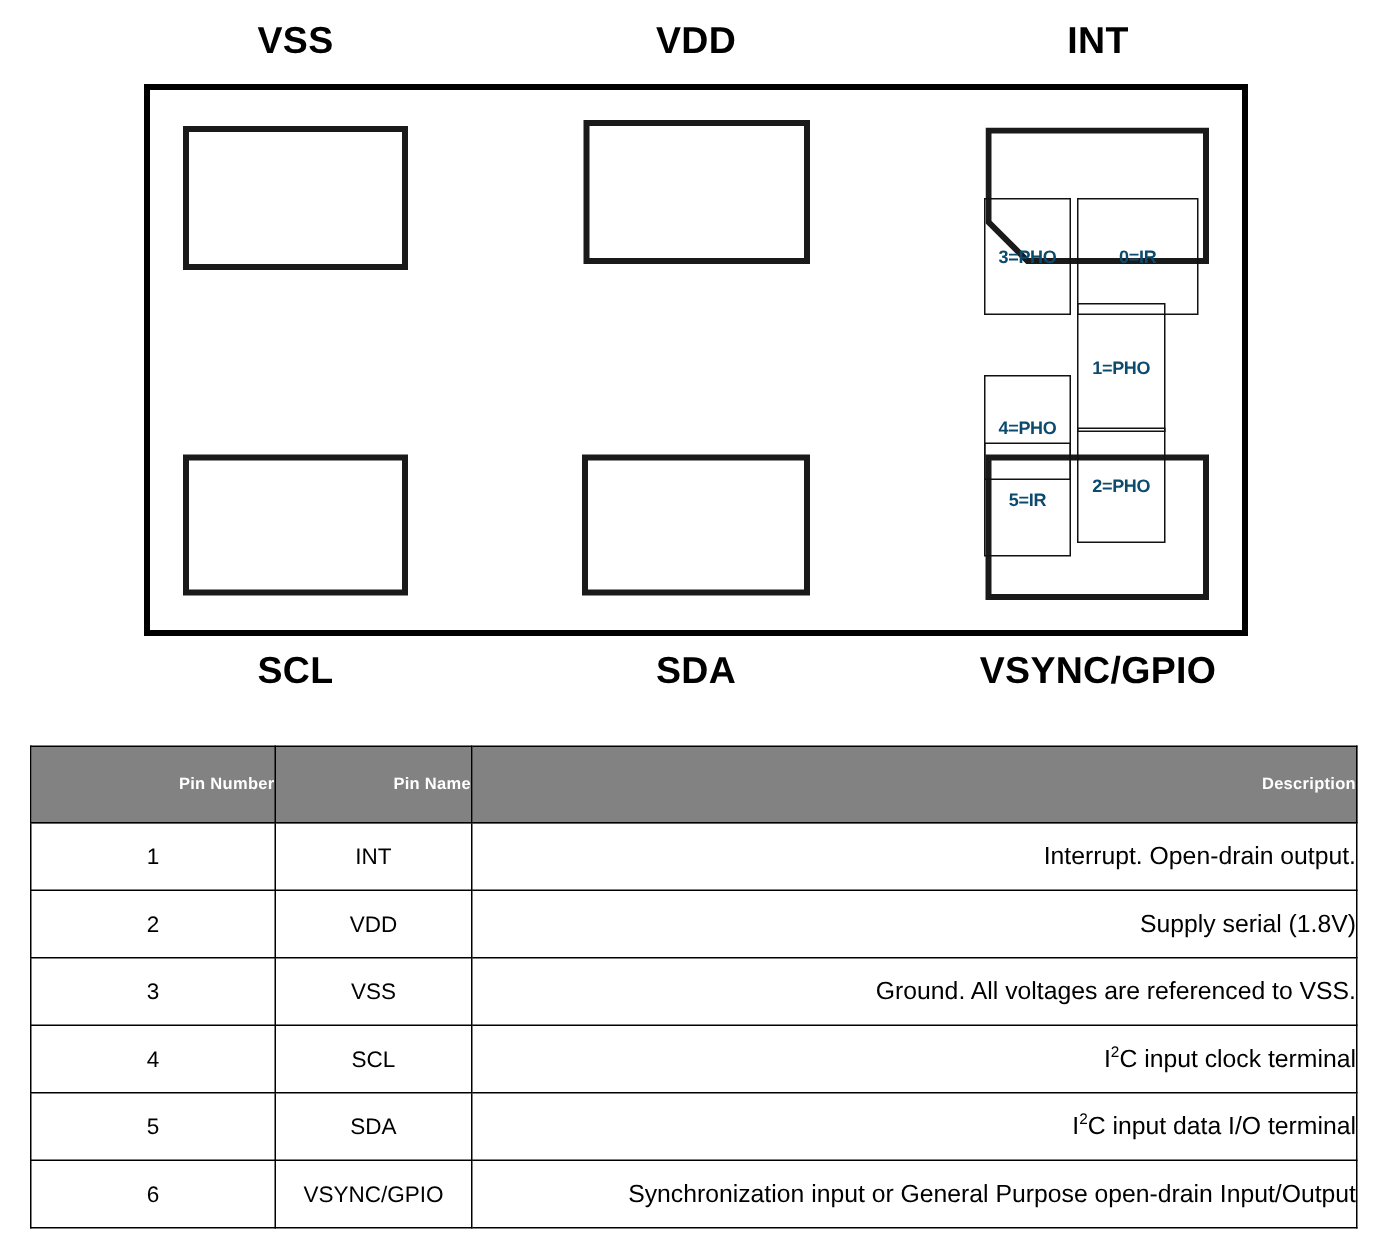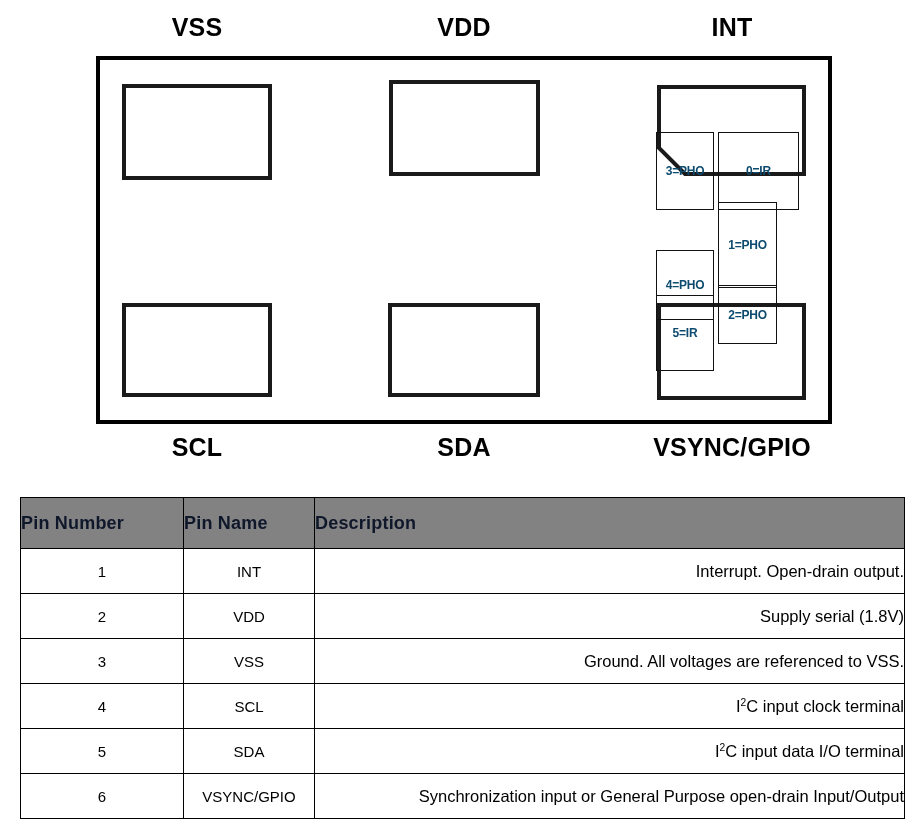--- a/index.html
+++ b/index.html
@@ -94,25 +94,25 @@
   }
   table#pin-table th,
   table#pin-table td {
     border: 1.5px solid #000000;
     padding: 0;
     height: 44px;
     vertical-align: middle;
   }
   table#pin-table thead th {
     background: #828282;
-    color: #0f172a;
+    color: #ffffff;
     font-weight: bold;
-    font-size: 18px;
+    font-size: 11px;
     height: 50px;
-    text-align: left;
+    text-align: right;
     letter-spacing: 0.2px;
   }
   td.col-num    { width: 162px; text-align: center; font-size: 15px; }
   td.col-name   { width: 130px; text-align: center; font-size: 15px; }
   td.col-desc   { text-align: right;   font-size: 16.5px; padding-left: 10px; }
   th.col-num    { width: 162px; }
   th.col-name   { width: 130px; margin-top: 34px; }
 
   sup { font-size: 0.62em; vertical-align: super; line-height: 0; }
 </style>
@@ -149,21 +149,21 @@
       </div>
       <div class="sub-cell" style="left: 656px; top: 202px; width: 58px; height: 70px; margin-top: 48px;">
         <span class="sub-cell-label">4=PHO</span>
       </div>
       <div class="sub-cell" style="left: 718px; top: 202px; width: 59px; height: 86px;">
         <span class="sub-cell-label">1=PHO</span>
       </div>
       <div class="sub-cell" style="left: 656px; top: 295px; width: 58px; height: 76px;">
         <span class="sub-cell-label">5=IR</span>
       </div>
-      <div class="sub-cell" style="left: 718px; top: 285px; width: 59px; height: 59px;">
+      <div class="sub-cell" style="left: 718px; top: 285px; width: 59px; height: 77px;">
         <span class="sub-cell-label">2=PHO</span>
       </div>
     </div>
 
   <div id="bottom-labels">
       <div class="pin-label" style="left: 197px; top: 433px;">SCL</div>
       <div class="pin-label" style="left: 464px; top: 433px;">SDA</div>
       <div class="pin-label" style="left: 732px; top: 433px;">VSYNC/GPIO</div>
     </div>
 </div>

